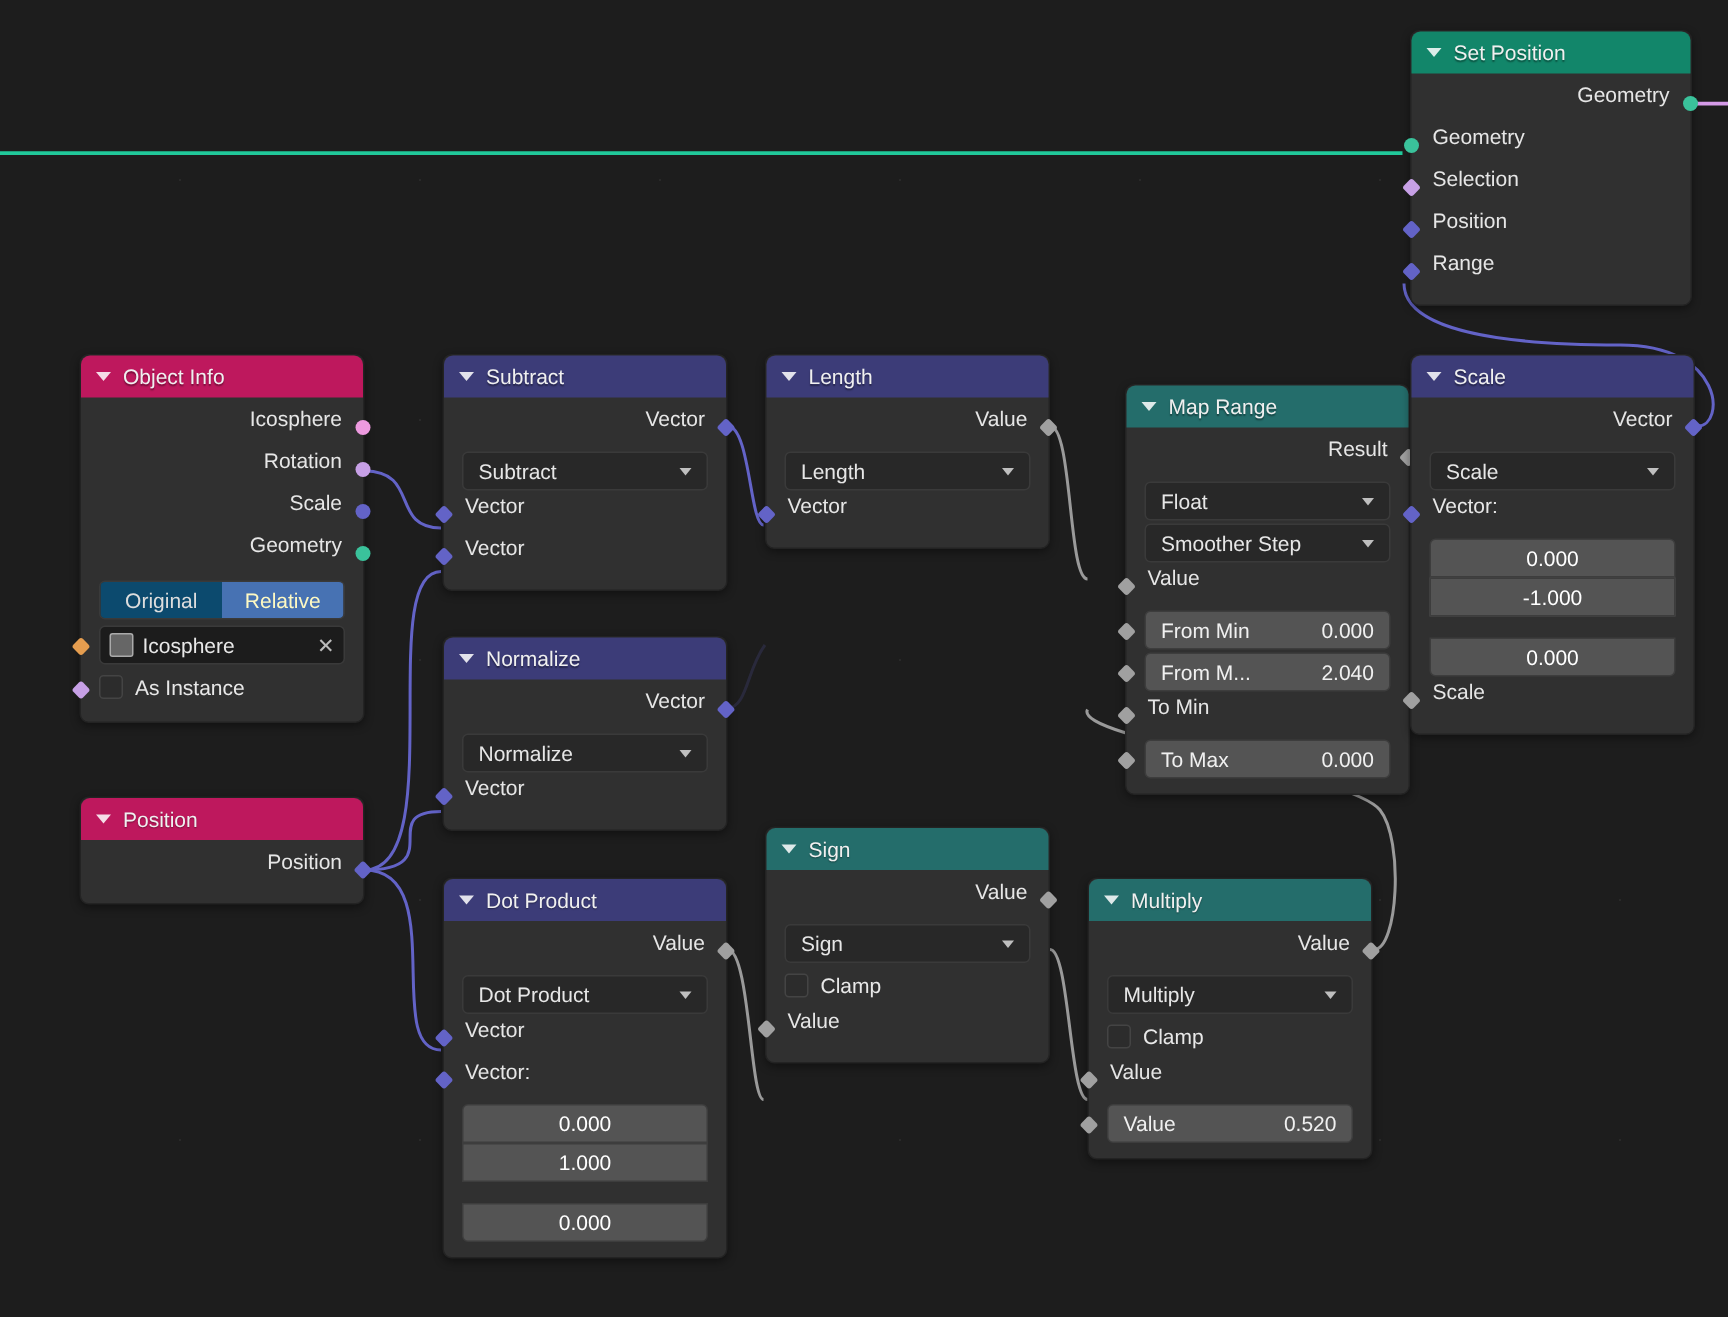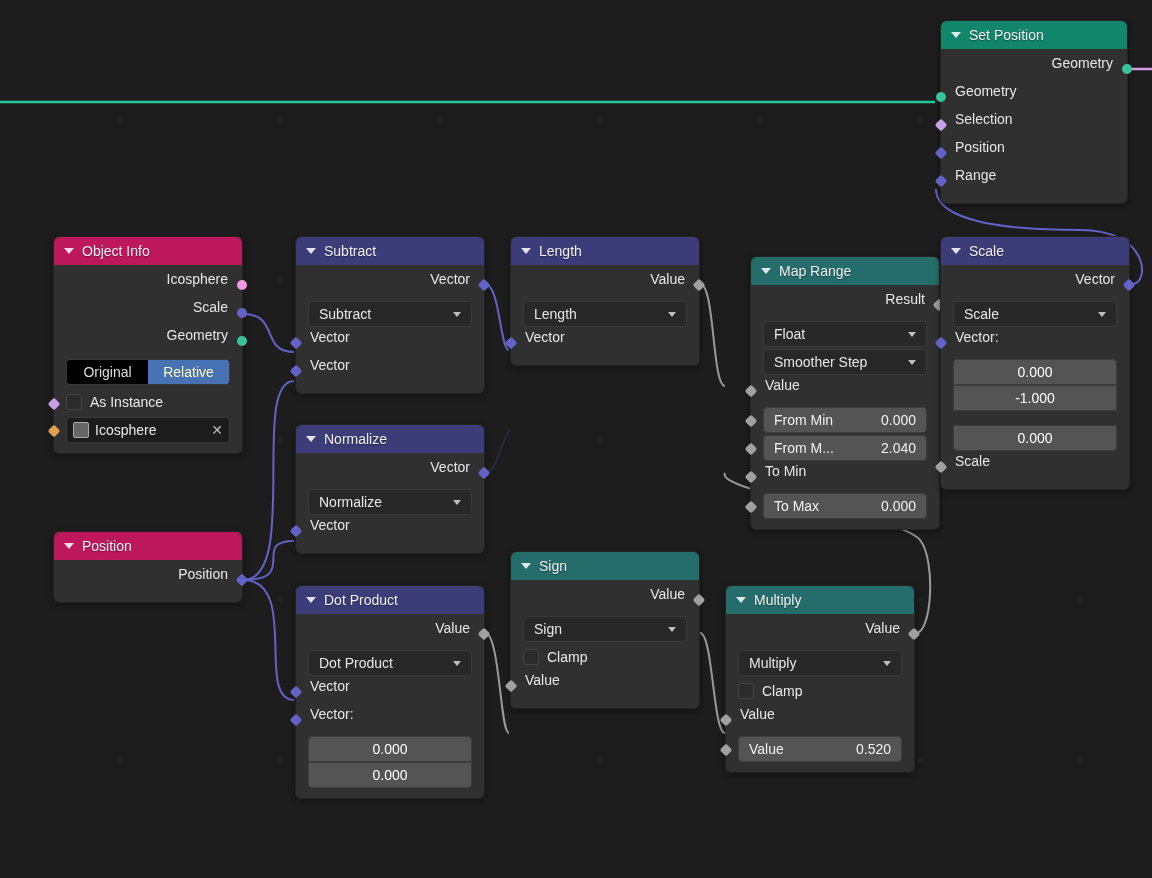--- a/index.html
+++ b/index.html
@@ -146,21 +146,21 @@
     display: flex;
     border-radius: 4px;
     overflow: hidden;
     border: 1px solid #3a3a3a;
   }
   .toggle2 .opt {
     flex: 1;
     display: flex;
     align-items: center;
     justify-content: center;
-    background: #000000;
+    background: #0c4a6e;
     color: #ddd;
   }
   .toggle2 .opt.active {
     background: #4772b3;
     color: #fef9c3;
   }
   
   .objpicker {
     margin: 2px 12px;
     height: 26px;
@@ -285,46 +285,50 @@
   <div class="node-header hdr-maroon">
     <span class="chev"></span>
     <span class="node-title">Object Info</span>
   </div>
   <div class="node-body">
     <div class="row out">
       <span class="row-label">Icosphere</span>
       <span class="socket s-pink"></span>
     </div>
     <div class="row out">
+      <span class="row-label">Rotation</span>
+      <span class="socket s-lav"></span>
+    </div>
+    <div class="row out">
       <span class="row-label">Scale</span>
       <span class="socket s-purple"></span>
     </div>
     <div class="row out">
       <span class="row-label">Geometry</span>
       <span class="socket s-green"></span>
     </div>
     <div class="toggle2">
       <div class="opt">Original</div>
       <div class="opt active">Relative</div>
-    </div>
-    <div class="row-wrap">
-      <span class="socket diamond s-lav" style="left:0; top:15px;"></span>
-      <div class="checkrow">
-        <span class="cb"></span>
-        <span>As Instance</span>
-      </div>
     </div>
     <div class="row-wrap">
       <span class="socket diamond s-orange" style="left:0;"></span>
       <div class="objpicker">
         <span class="obj-icon"></span>
         <span>Icosphere</span>
         <span class="x">✕</span>
       </div>
     </div>
+    <div class="row-wrap">
+      <span class="socket diamond s-lav" style="left:0; top:15px;"></span>
+      <div class="checkrow">
+        <span class="cb"></span>
+        <span>As Instance</span>
+      </div>
+    </div>
   </div>
 </div>
 
 <div class="node" style="left:53px; top:531px; width:190px;">
   <div class="node-header hdr-maroon">
     <span class="chev"></span>
     <span class="node-title">Position</span>
   </div>
   <div class="node-body">
     <div class="row out">
@@ -397,20 +401,23 @@
     <div class="row in">
       <span class="socket diamond s-purple"></span>
       <span class="row-label">Vector</span>
     </div>
     <div class="row in">
       <span class="socket diamond s-purple"></span>
       <span class="row-label">Vector:</span>
     </div>
     <div class="numfield first">
           <span>0.000</span>
+        </div>
+    <div class="numfield mid">
+          <span>1.000</span>
         </div>
     <div class="numfield last">
           <span>0.000</span>
         </div>
   </div>
 </div>
 
 <div class="node" style="left:510px; top:236px; width:190px;">
   <div class="node-header hdr-purple">
     <span class="chev"></span>

